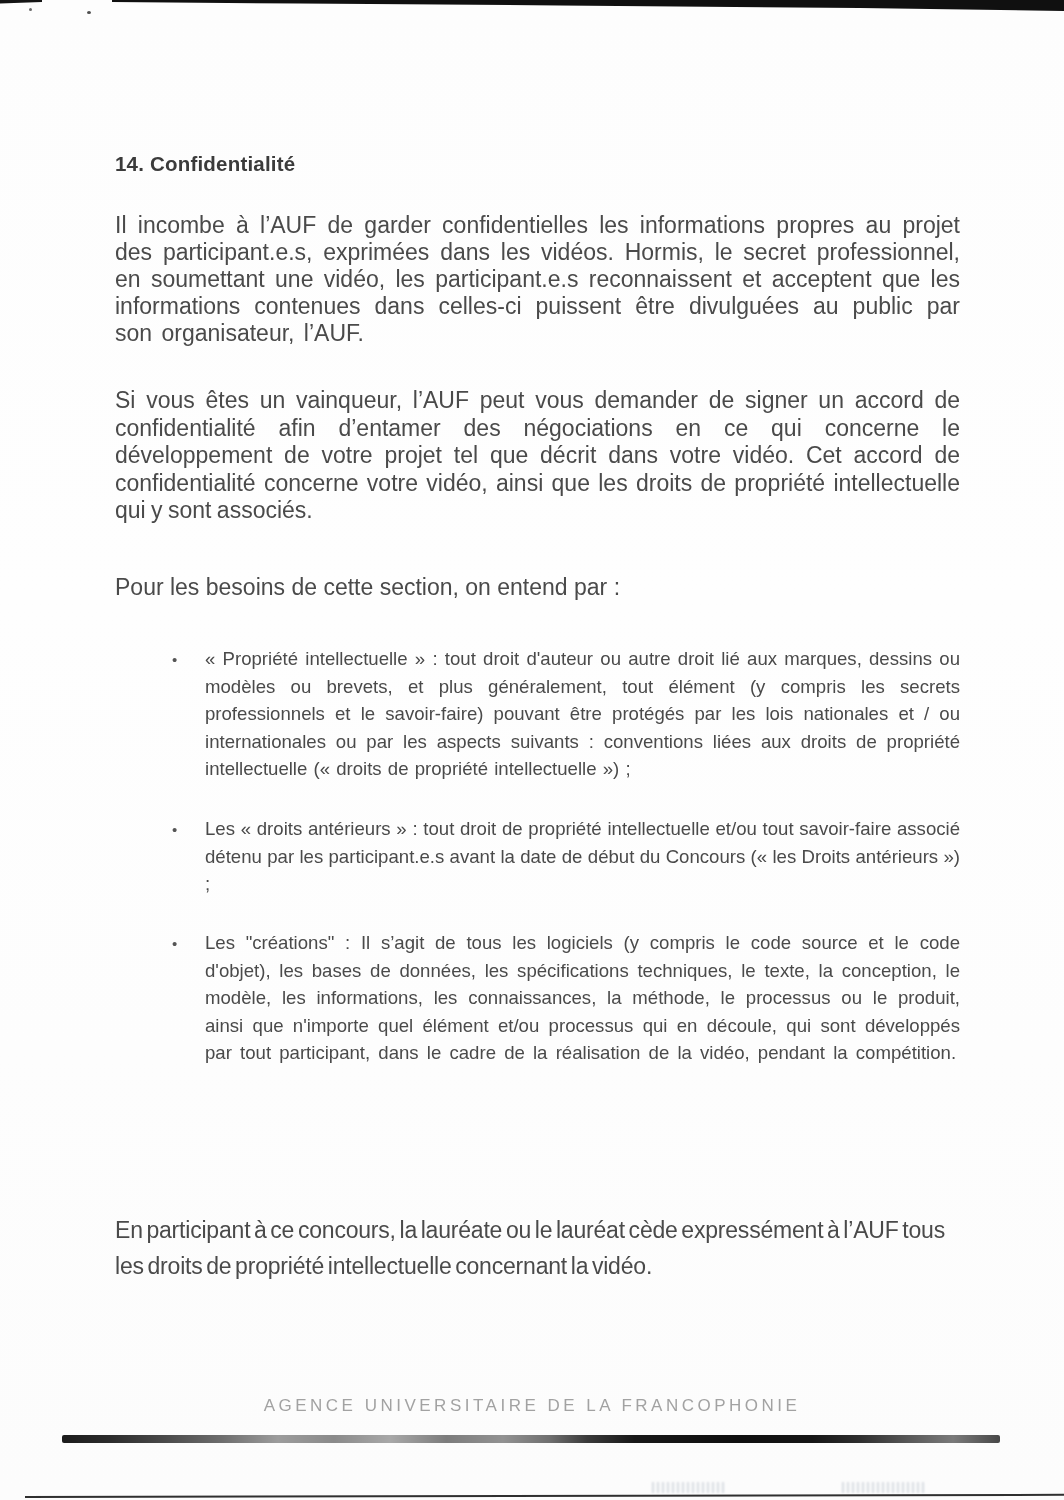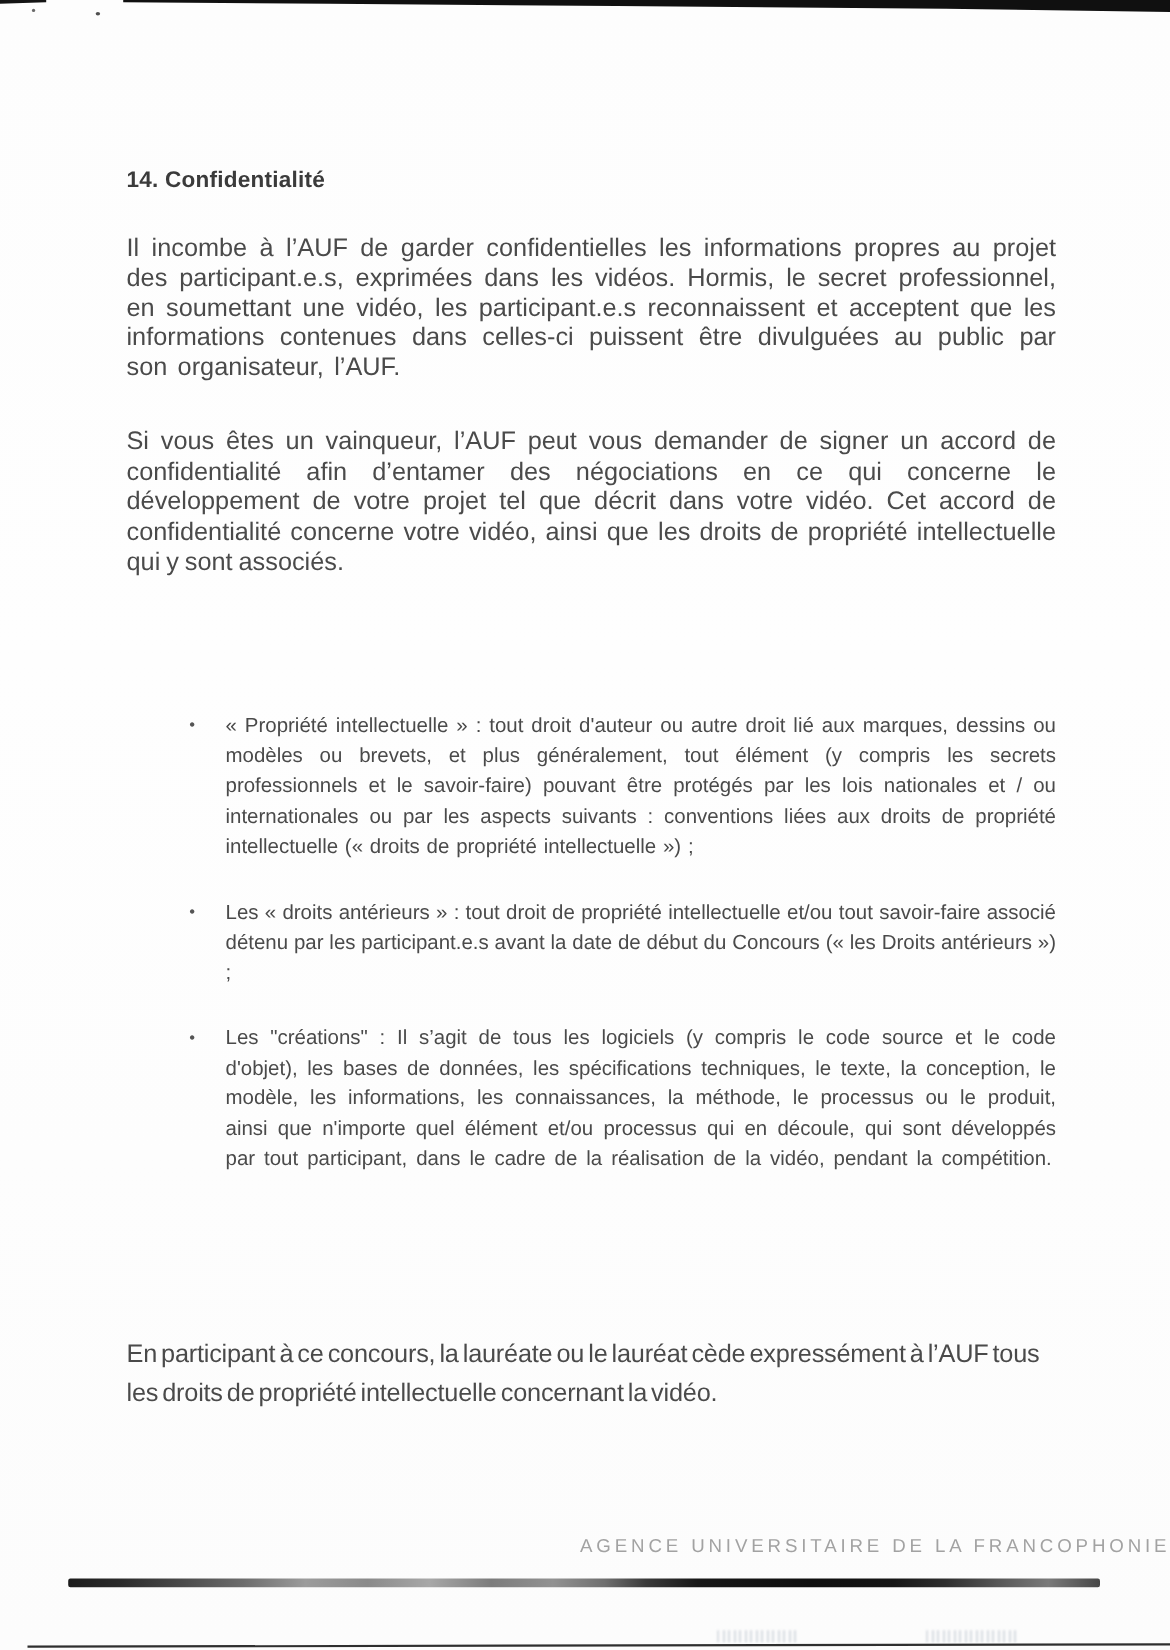--- a/index.html
+++ b/index.html
@@ -39,21 +39,21 @@
     font-size:15px;color:#555;
   }
   .b1{top:0;word-spacing:1px;}
   .b2{top:170px;word-spacing:0;}
   .b3{top:284px;word-spacing:3px;}
   .pA{top:1116px;word-spacing:-1px;}
   .pB{top:1212px;line-height:36px;word-spacing:-2.5px;letter-spacing:-.2px;text-align:left;}
   .pC{top:1316px;line-height:31px;word-spacing:2px;text-align:left;}
   .footer{
     position:absolute;left:0;top:1396px;width:1064px;
-    text-align:right;
+    text-align:center;
     font-size:17px;color:#a2a2a2;letter-spacing:3.5px;
     filter:blur(.3px);
   }
   .scan-top{position:absolute;top:0;left:0;}
   .scan-band{
     position:absolute;top:1435px;left:62px;width:938px;height:8px;
     border-radius:2px;
     background:linear-gradient(90deg,
       #1c1c1c 0%, #2b2b2b 5%, #4a4a4a 11%, #6d6d6d 17%, #9c9c9c 23%,
       #8a8a8a 29%, #a8a8a8 35%, #7c7c7c 41%, #929292 47%, #6f6f6f 52%,
@@ -86,20 +86,21 @@
     <polygon points="0,0 42,0 42,2 0,3.5" fill="#141414"></polygon>
     <polygon points="112,0 1064,0 1064,11 860,8 560,5.5 300,3.5 112,2" fill="#101010"></polygon>
   </svg>
   <span class="speck k1"></span>
   <span class="speck k2"></span>
 
   <div class="heading h14">14. Confidentialité</div>
   <div class="para p14a">Il incombe à l’AUF de garder confidentielles les informations propres au projet des participant.e.s, exprimées dans les vidéos. Hormis, le secret professionnel, en soumettant une vidéo, les participant.e.s reconnaissent et acceptent que les informations contenues dans celles-ci puissent être divulguées au public par son organisateur, l’AUF.</div>
   <div class="para p14b">Si vous êtes un vainqueur, l’AUF peut vous demander de signer un accord de confidentialité afin d’entamer des négociations en ce qui concerne le développement de votre projet tel que décrit dans votre vidéo. Cet accord de confidentialité concerne votre vidéo, ainsi que les droits de propriété intellectuelle qui y sont associés.</div>
 
+  <div class="para intro">Pour les besoins de cette section, on entend par :</div>
 
   <ul class="bullets">
     <li class="bullet-item b1">
       <span class="glyph">•</span>
       <span>« Propriété intellectuelle » : tout droit d'auteur ou autre droit lié aux marques, dessins ou modèles ou brevets, et plus généralement, tout élément (y compris les secrets professionnels et le savoir-faire) pouvant être protégés par les lois nationales et / ou internationales ou par les aspects suivants : conventions liées aux droits de propriété intellectuelle (« droits de propriété intellectuelle ») ;</span>
     </li>
     <li class="bullet-item b2">
       <span class="glyph">•</span>
       <span>Les « droits antérieurs » : tout droit de propriété intellectuelle et/ou tout savoir-faire associé détenu par les participant.e.s avant la date de début du Concours (« les Droits antérieurs ») ;</span>
     </li>

